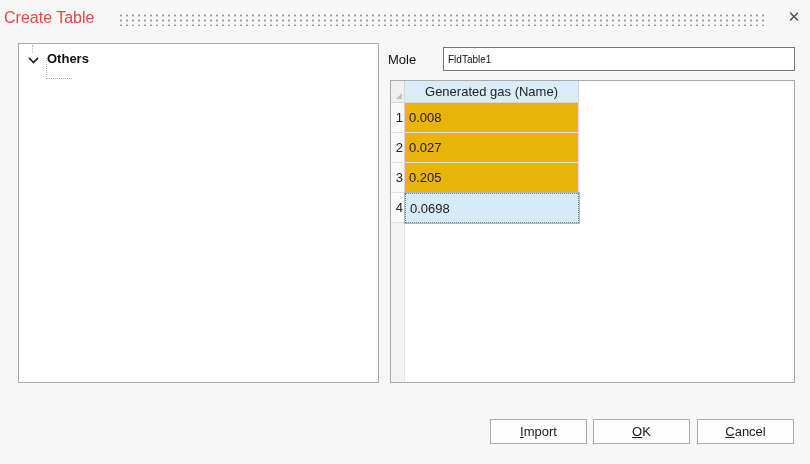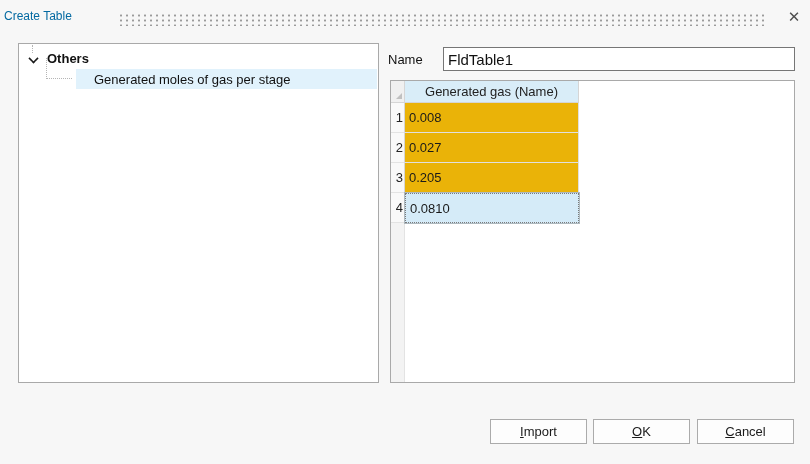--- a/index.html
+++ b/index.html
@@ -9,21 +9,21 @@
     background: #f7f7f7;
     font-family: "Liberation Sans", sans-serif;
     font-size: 13px;
     color: #1e1e1e;
     overflow: hidden;
   }
 
   
   .dlg-title {
     position: absolute; left: 4px; top: 9px;
-    font-size: 12px; color: #0369a1;
+    font-size: 16px; color: #ef4444;
   }
   .drag-grip {
     position: absolute; left: 118px; top: 12px;
     width: 650px; height: 14px;
     background-image: radial-gradient(circle, #9b9b9b 1px, transparent 1.2px);
     background-size: 6px 5px;
     background-position: 0 1px;
   }
   .close-x {
     position: absolute; right: 6px; top: 7px;
@@ -78,21 +78,21 @@
     border-left: 1px dotted #b5b5b5;
     border-bottom: 1px dotted #b5b5b5;
   }
 
   
   .name-label { position: absolute; left: 388px; top: 52px; color: #111; }
   .name-input {
     position: absolute; left: 443px; top: 47px;
     width: 352px; height: 24px;
     border: 1px solid #767676; background: #fff;
-    font-family: "Liberation Sans", sans-serif; font-size: 15px;
+    font-family: "Liberation Sans", sans-serif; font-size: 10px;
     color: #111; padding: 0 4px; outline: none;
   }
 
   
   .table-panel {
     position: absolute; left: 390px; top: 80px;
     width: 405px; height: 303px;
     background: #ffffff; border: 1px solid #a9a9a9;
     overflow: hidden;
   }
@@ -160,27 +160,23 @@
 <div class="drag-grip"></div>
 <div class="close-x">✕</div>
 
 <div class="tree-panel">
   <div class="connector-v"></div>
   <div class="tree-row-root">
     <span class="chevron"></span>
     <span class="tree-root-label">Others</span>
   </div>
   <div class="connector-child"></div>
-  <div class="tree-row-child">
-    <span class="sel-bg"></span>
-    <span class="tree-child-label">Generated moles of gas per stage</span>
-  </div>
 </div>
 
-<div class="name-label">Name</div>
+<div class="name-label">Mole</div>
 <input class="name-input" type="text" value="FldTable1" style="">
 
 <div class="table-panel">
   <div class="indicator-strip"></div>
   <div class="grid-header-row">
     <div class="corner-cell">
         <span class="tri"></span>
       </div>
     <div class="header-cell">Generated gas (Name)</div>
   </div>
@@ -192,20 +188,20 @@
       <div class="grid-row" style="top: 52px;">
         <div class="row-indicator">2</div>
         <div class="grid-cell">0.027</div>
       </div>
       <div class="grid-row" style="top: 82px;">
         <div class="row-indicator">3</div>
         <div class="grid-cell">0.205</div>
       </div>
       <div class="grid-row" style="top: 112px;">
         <div class="row-indicator">4</div>
-        <div class="grid-cell selected">0.0810</div>
+        <div class="grid-cell selected">0.0698</div>
       </div>
     </div>
 </div>
 
 <button class="btn btn-import"><u>I</u>mport</button>
 <button class="btn btn-ok"><u>O</u>K</button>
 <button class="btn btn-cancel"><u>C</u>ancel</button>
 
 </body></html>

